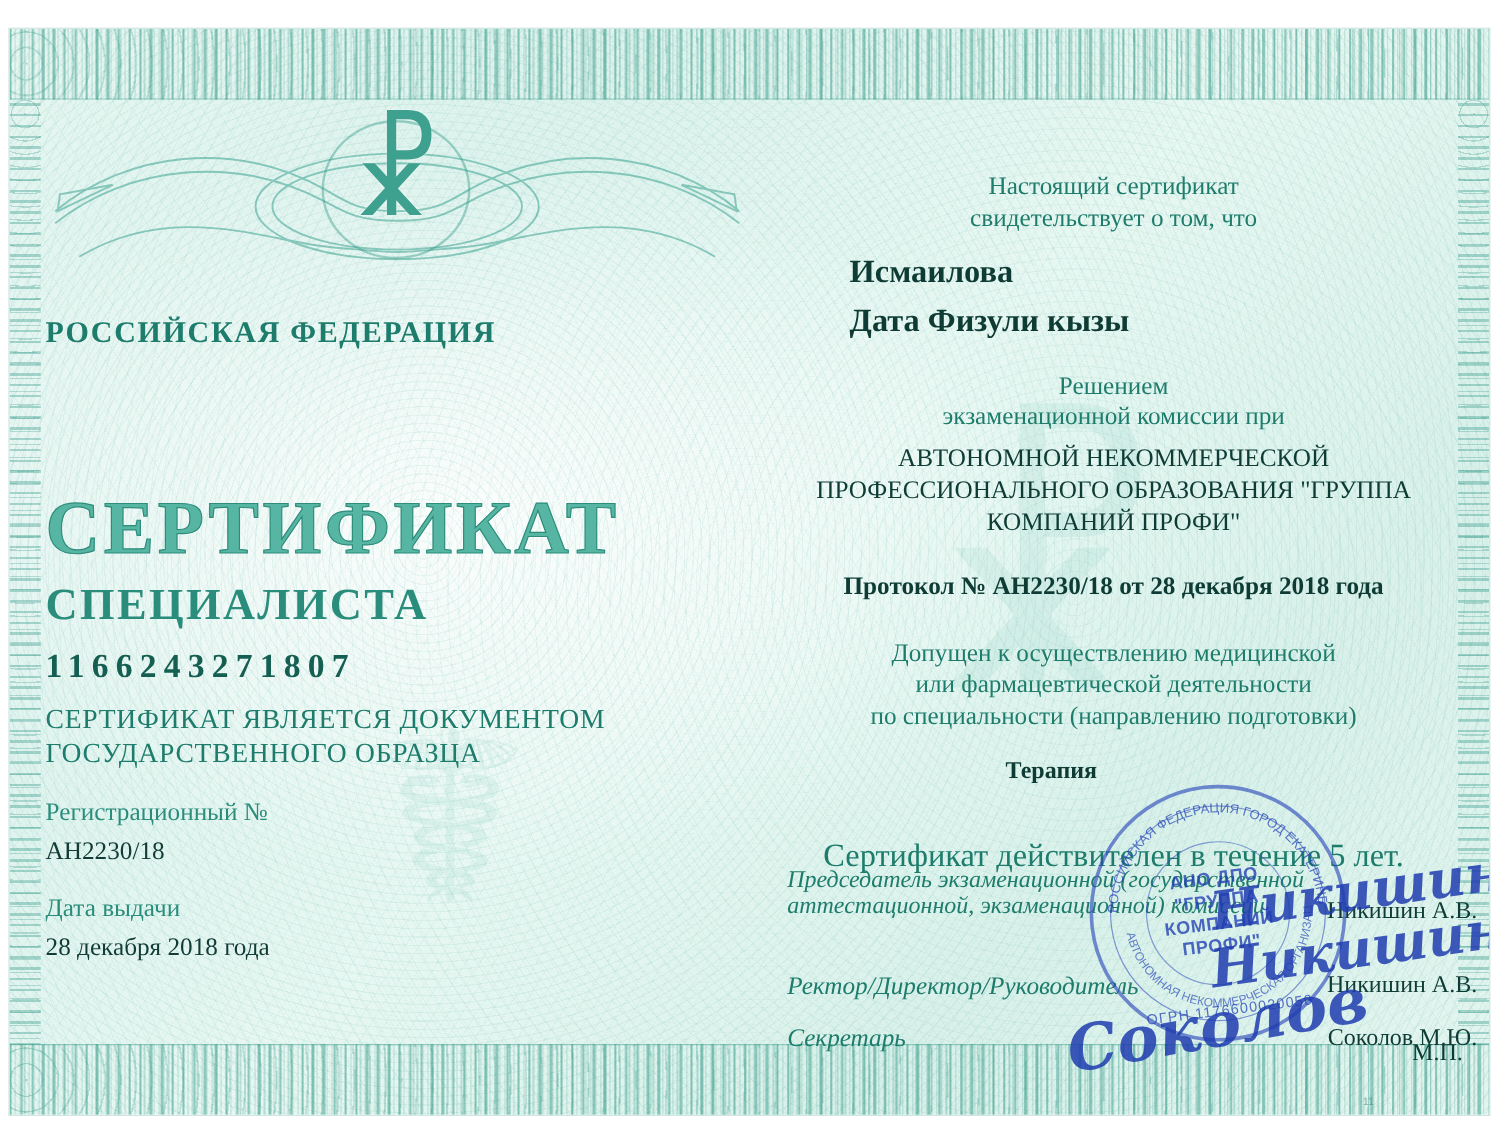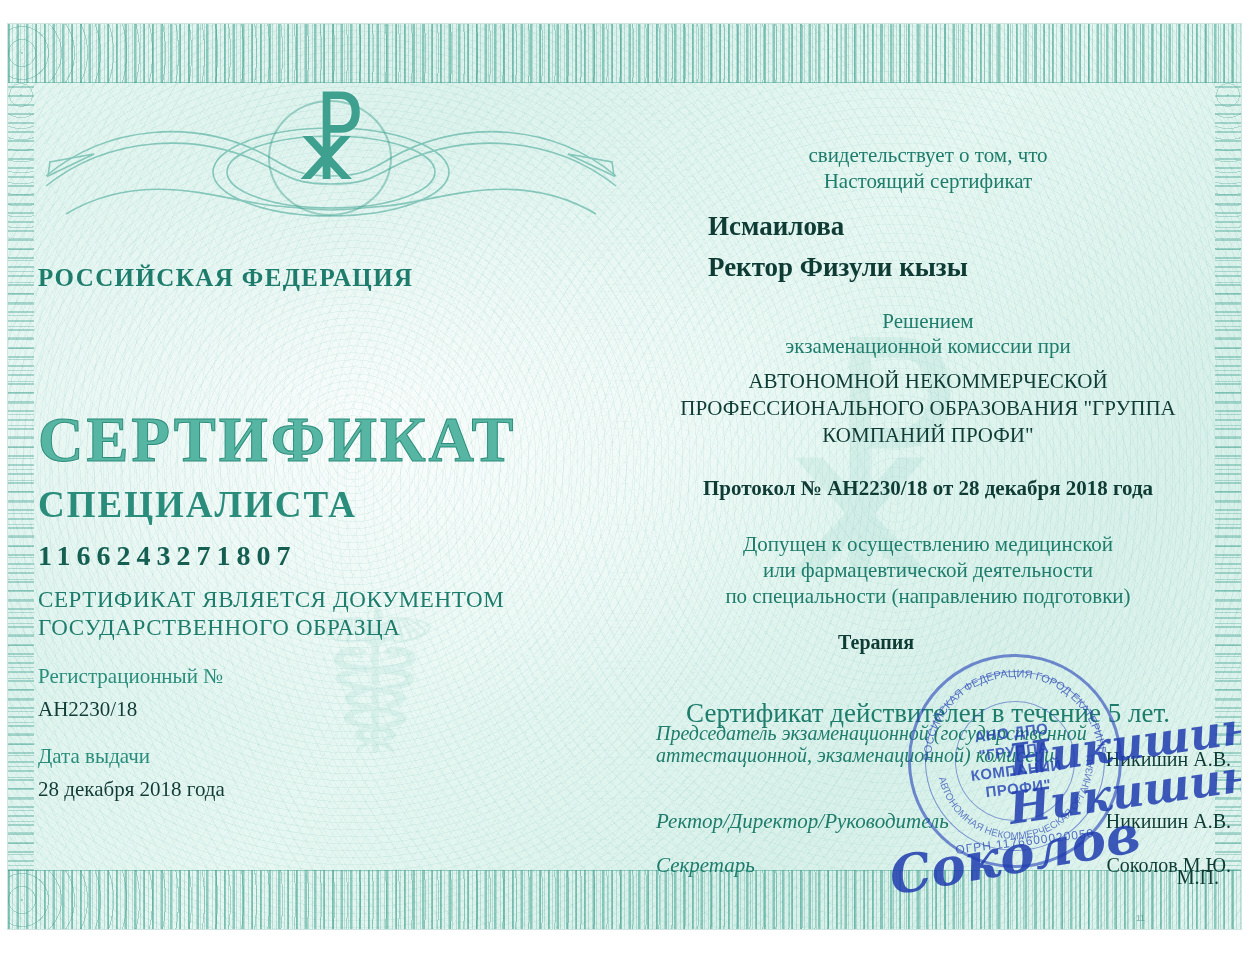--- a/index.html
+++ b/index.html
@@ -405,26 +405,26 @@
     <div class="field-label">Регистрационный №</div>
     <div class="field-value">АН2230/18</div>
 
 
     <div class="field-label">Дата выдачи</div>
     <div class="field-value">28 декабря 2018 года</div>
   </div>
 
   <div class="right-col">
     <div class="r-intro">
+      <div>Настоящий сертификат</div>
       <div>свидетельствует о том, что</div>
-      <div>Настоящий сертификат</div>
     </div>
 
     <div class="r-name">Исмаилова</div>
-    <div class="r-name2">Ректор Физули кызы</div>
+    <div class="r-name2">Дата Физули кызы</div>
 
     <div class="r-decision">
       <div>Решением</div>
       <div>экзаменационной комиссии при</div>
     </div>
 
     <div class="r-org">
       <div>АВТОНОМНОЙ НЕКОММЕРЧЕСКОЙ</div>
       <div>ПРОФЕССИОНАЛЬНОГО ОБРАЗОВАНИЯ "ГРУППА</div>
       <div>КОМПАНИЙ ПРОФИ"</div>

